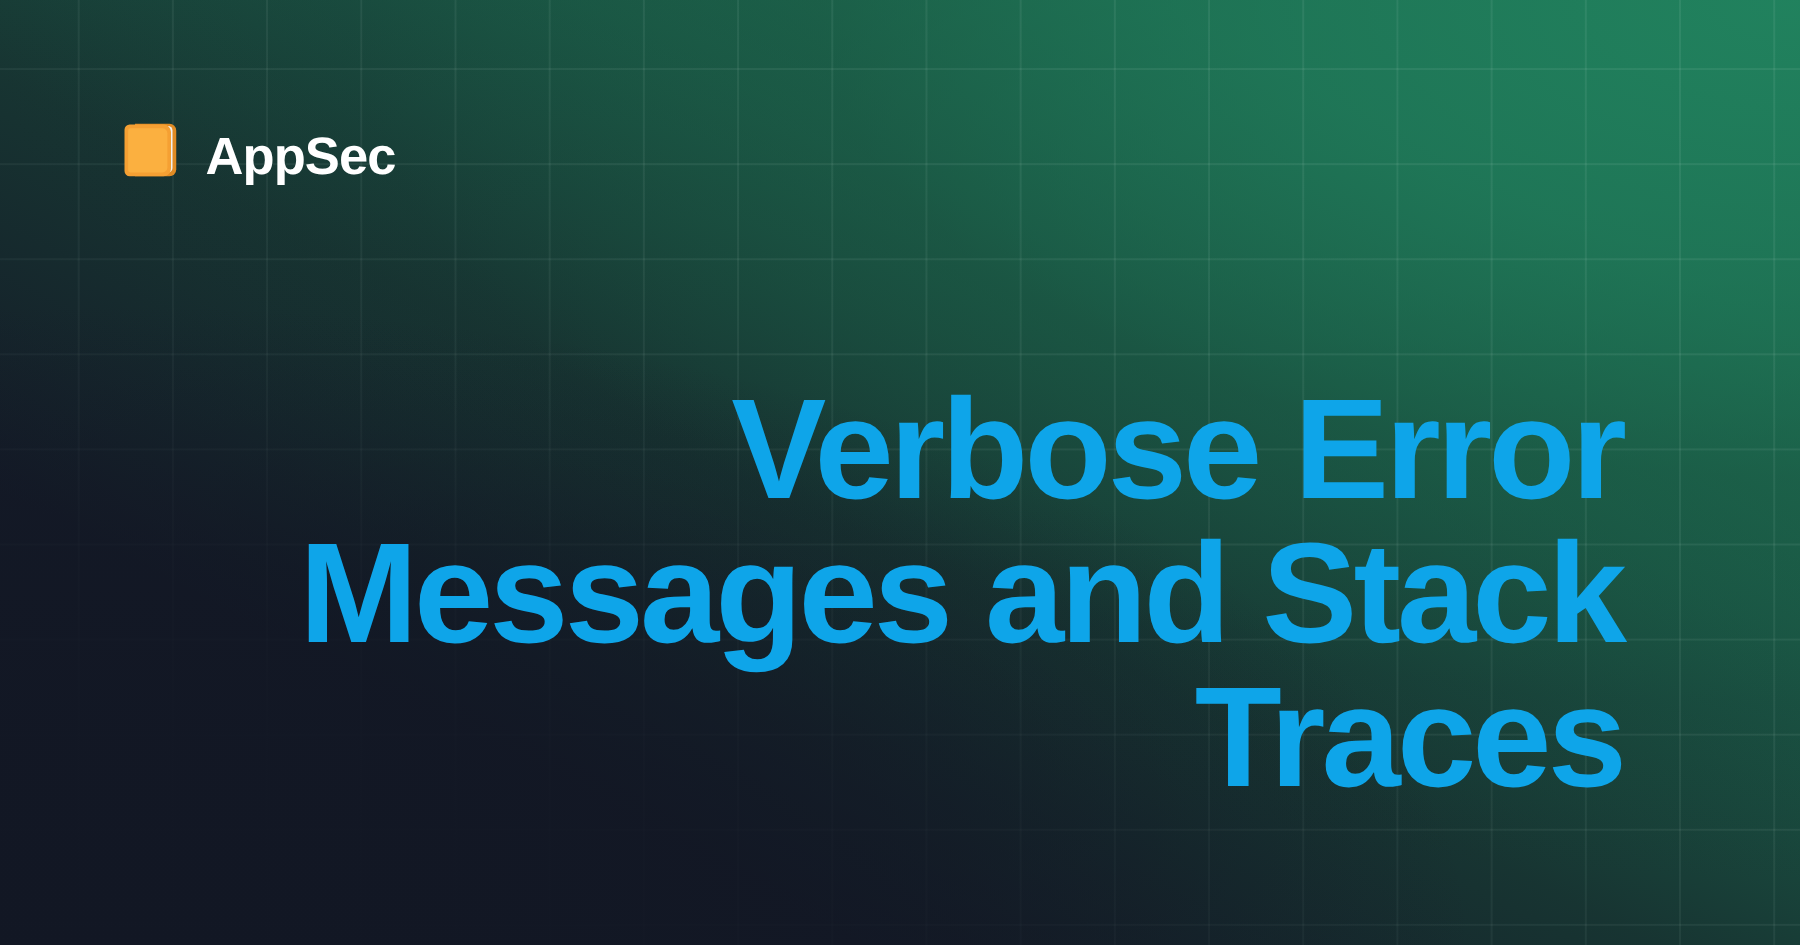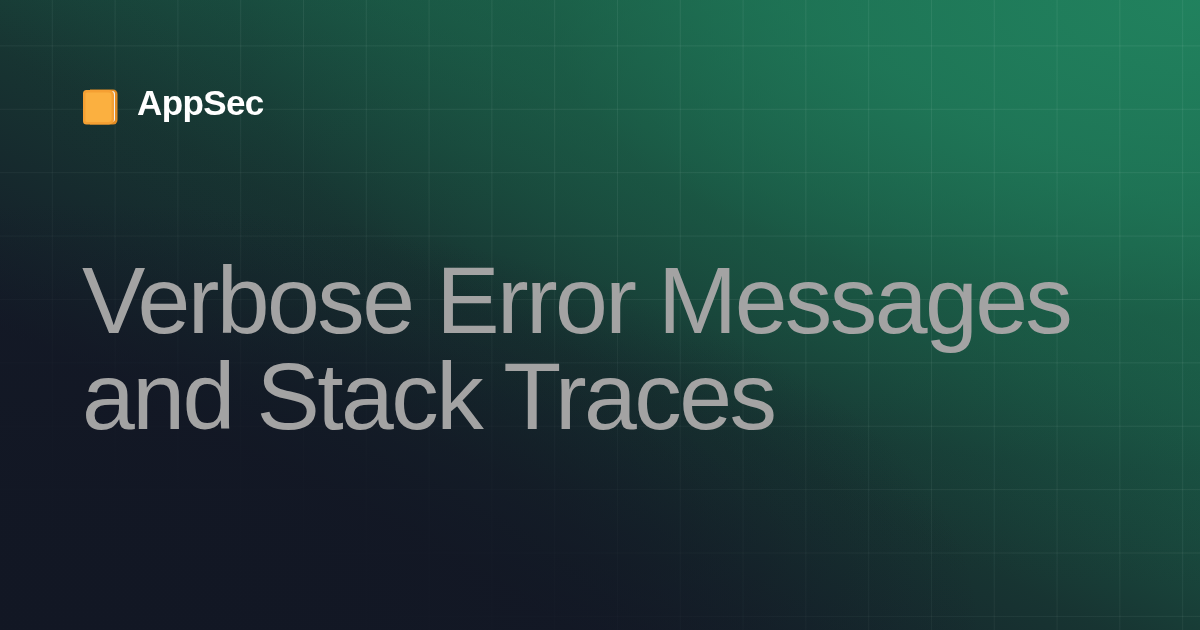--- a/index.html
+++ b/index.html
@@ -92,23 +92,23 @@
   
   .content {
     position: absolute;
     inset: 0;
     z-index: 5;
   }
 
   .brand {
     position: absolute;
     left: 80px;
-    top: 85px;
+    top: 74px;
     display: flex;
-    align-items: flex-start;
+    align-items: flex-end;
     gap: 17px;
     height: 48px;
   }
 
   .brand-mark {
     width: 40px;
     height: 44px;
     position: relative;
     flex: 0 0 auto;
   }
@@ -121,27 +121,28 @@
     letter-spacing: -0.6px;
     line-height: 1;
     white-space: nowrap;
   }
 
   .headline {
     position: absolute;
     left: 82px;
     top: 252px;
     width: 1000px;
-    color: #a3a3a3;
+    color: #0ea5e9;
     font-size: 95px;
-    font-weight: normal;
+    font-weight: bold;
     line-height: 96px;
     letter-spacing: -2.6px;
     white-space: pre-line;
     margin: 0;
+    text-align: right;
   }
 </style>
 </head>
 <body>
 
 <div class="og-card">
 
   <div class="bg-base"></div>
   <div class="bg-gradient"></div>
   <div class="bg-gradient2"></div>

